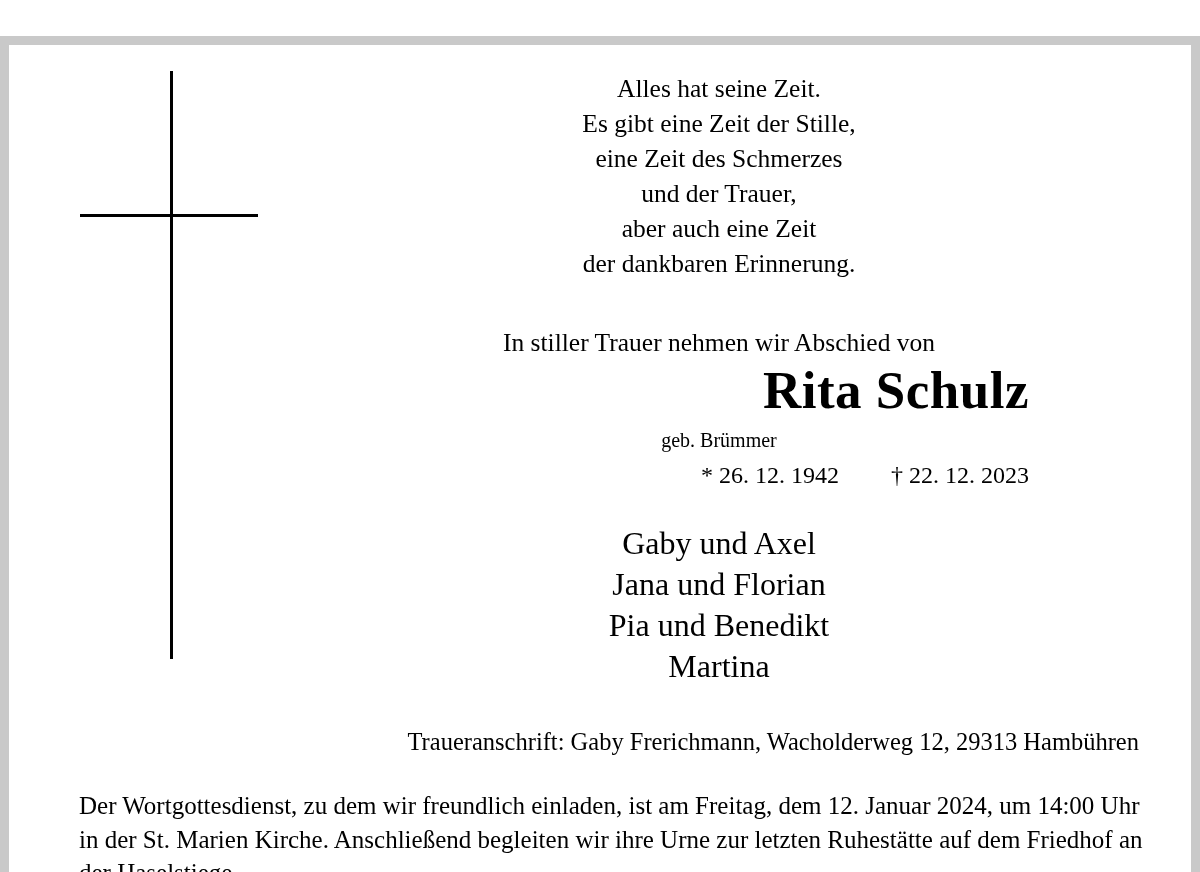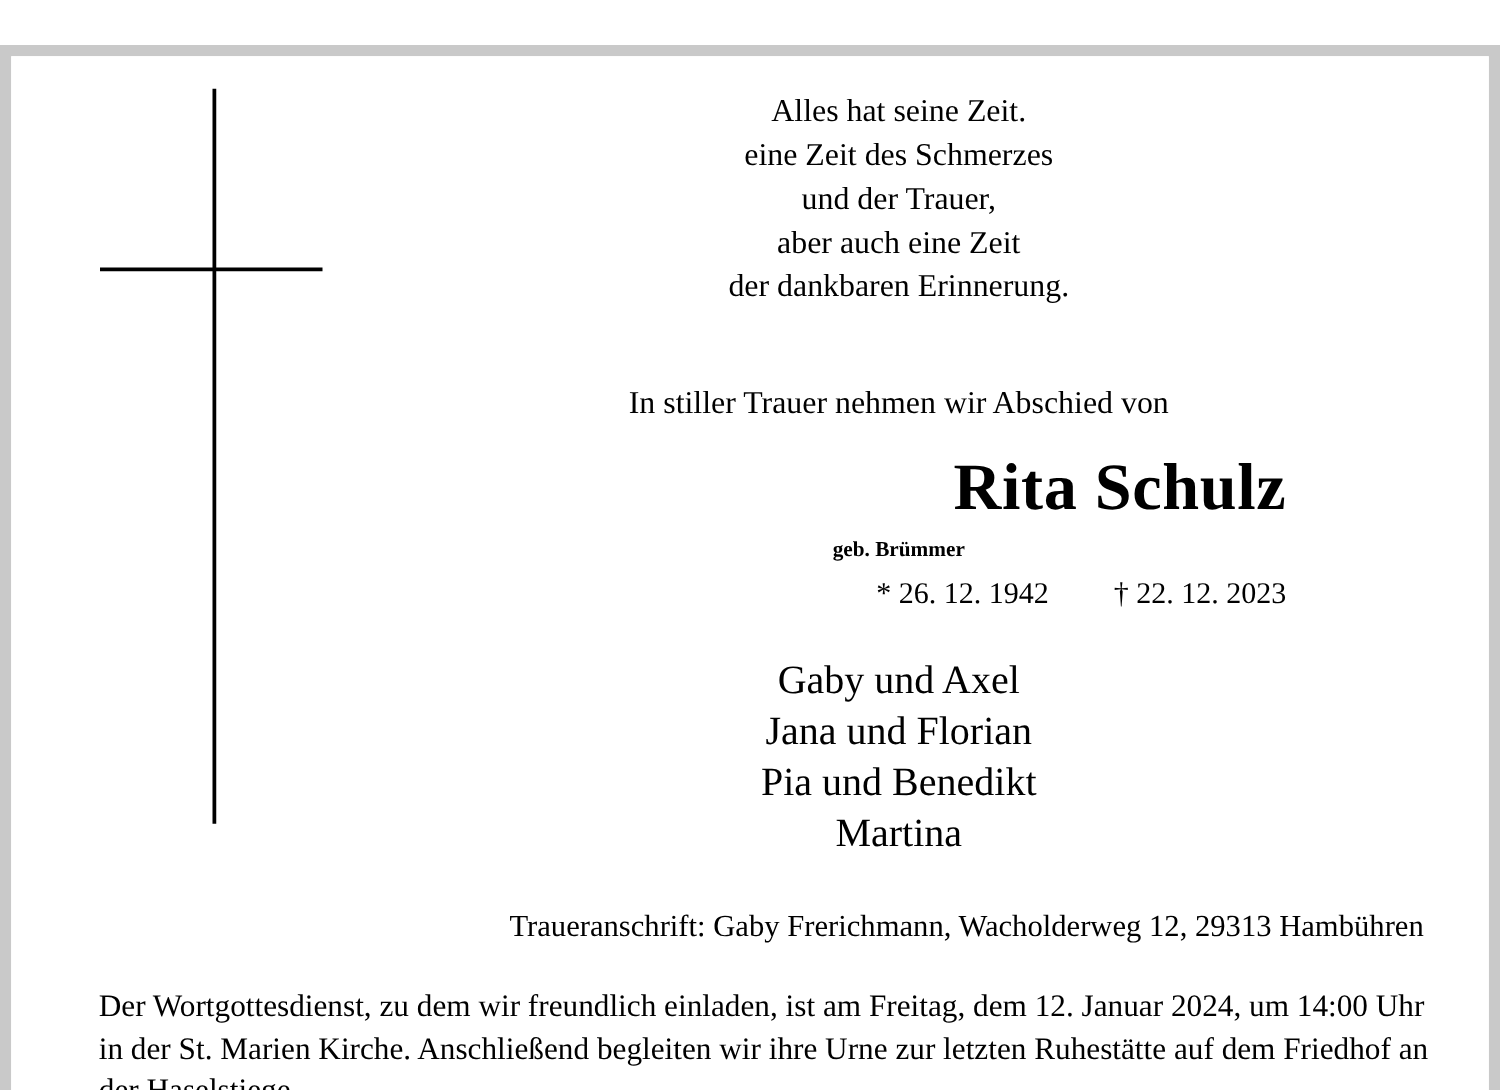--- a/index.html
+++ b/index.html
@@ -62,21 +62,21 @@
     top: 26px;
     width: 620px;
     text-align: center;
     font-size: 25.5px;
     line-height: 35px;
   }
 
   .mourn-intro {
     position: absolute;
     left: 400px;
-    top: 260px;
+    top: 281px;
     width: 620px;
     text-align: center;
     font-size: 25.5px;
     line-height: 34px;
   }
 
   .deceased-name {
     position: absolute;
     left: 400px;
     top: 314px;
@@ -87,23 +87,22 @@
     letter-spacing: 0.5px;
     line-height: 62px;
   }
 
   .maiden-name {
     position: absolute;
     left: 400px;
     top: 381px;
     width: 620px;
     text-align: center;
-    font-size: 17px;
+    font-size: 20px;
     line-height: 28px;
-    font-weight: bold;
   }
 
   .dates {
     position: absolute;
     left: 400px;
     top: 414px;
     width: 620px;
     text-align: right;
     font-size: 24px;
     line-height: 32px;
@@ -149,20 +148,21 @@
 <div class="page">
   <div class="inner">
 
     <div class="cross">
       <div class="vert"></div>
       <div class="horiz"></div>
     </div>
 
     <div class="verse">
       <div>Alles hat seine Zeit.</div>
+      <div>Es gibt eine Zeit der Stille,</div>
       <div>eine Zeit des Schmerzes</div>
       <div>und der Trauer,</div>
       <div>aber auch eine Zeit</div>
       <div>der dankbaren Erinnerung.</div>
     </div>
 
     <div class="mourn-intro">In stiller Trauer nehmen wir Abschied von</div>
 
     <div class="deceased-name">Rita Schulz</div>
 

